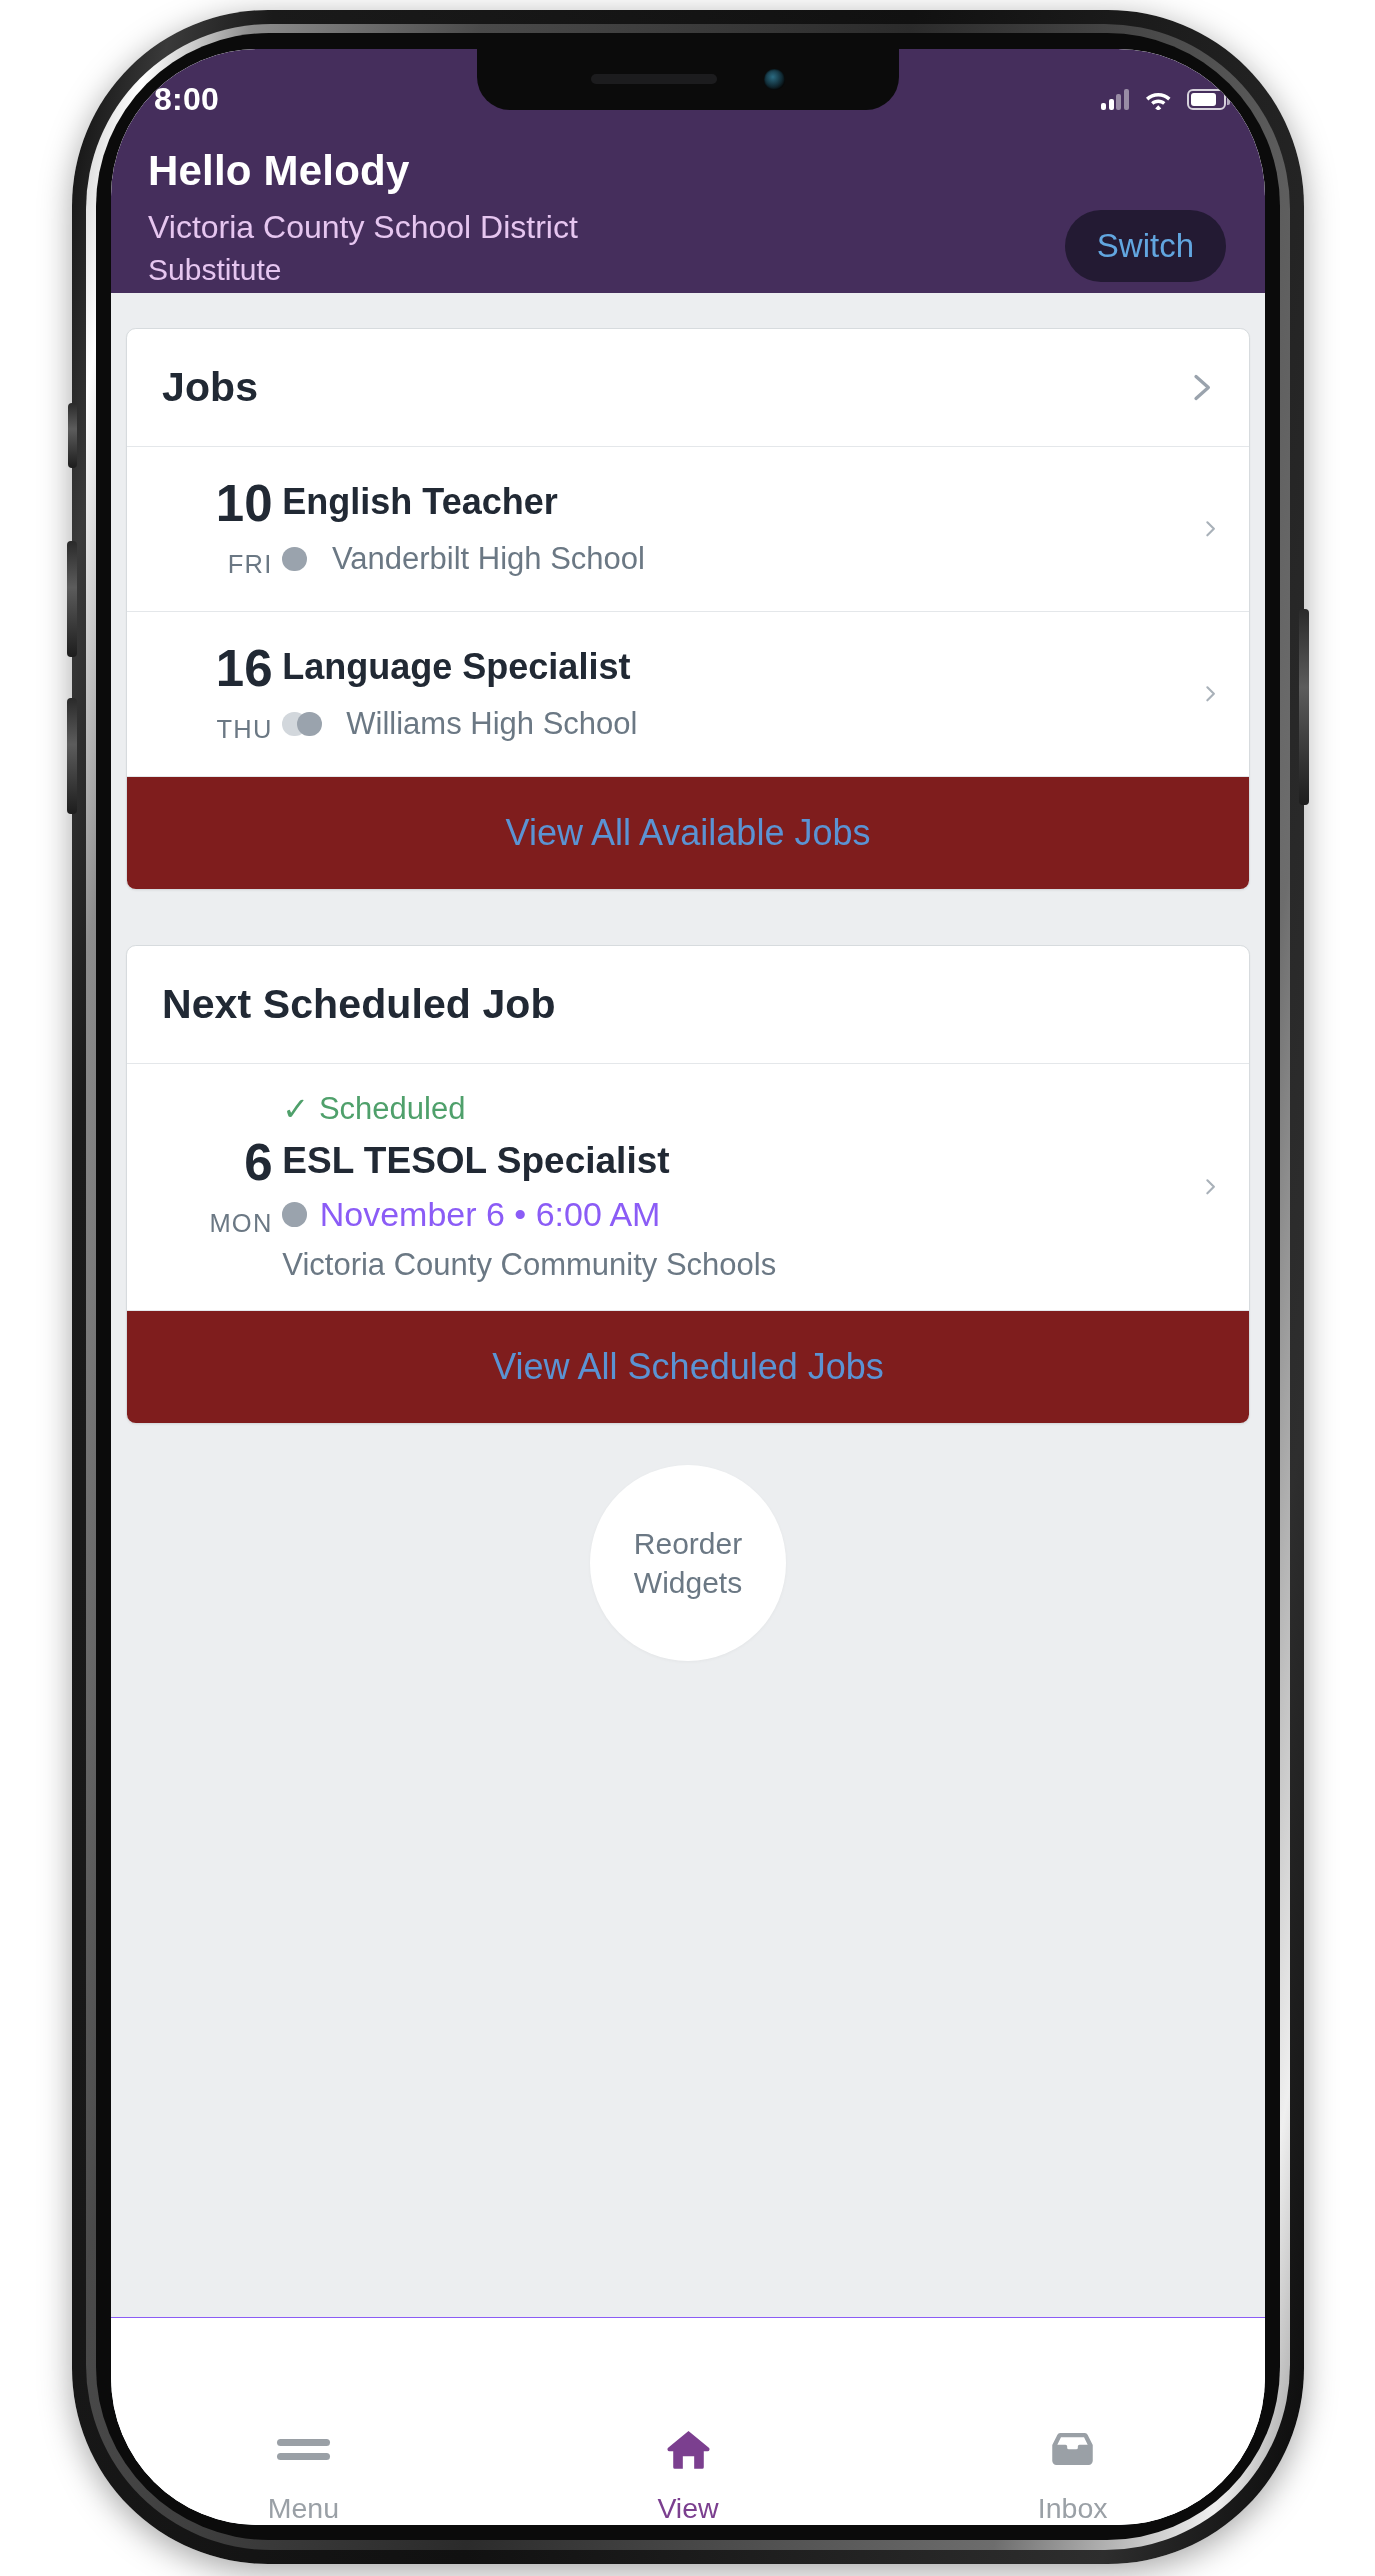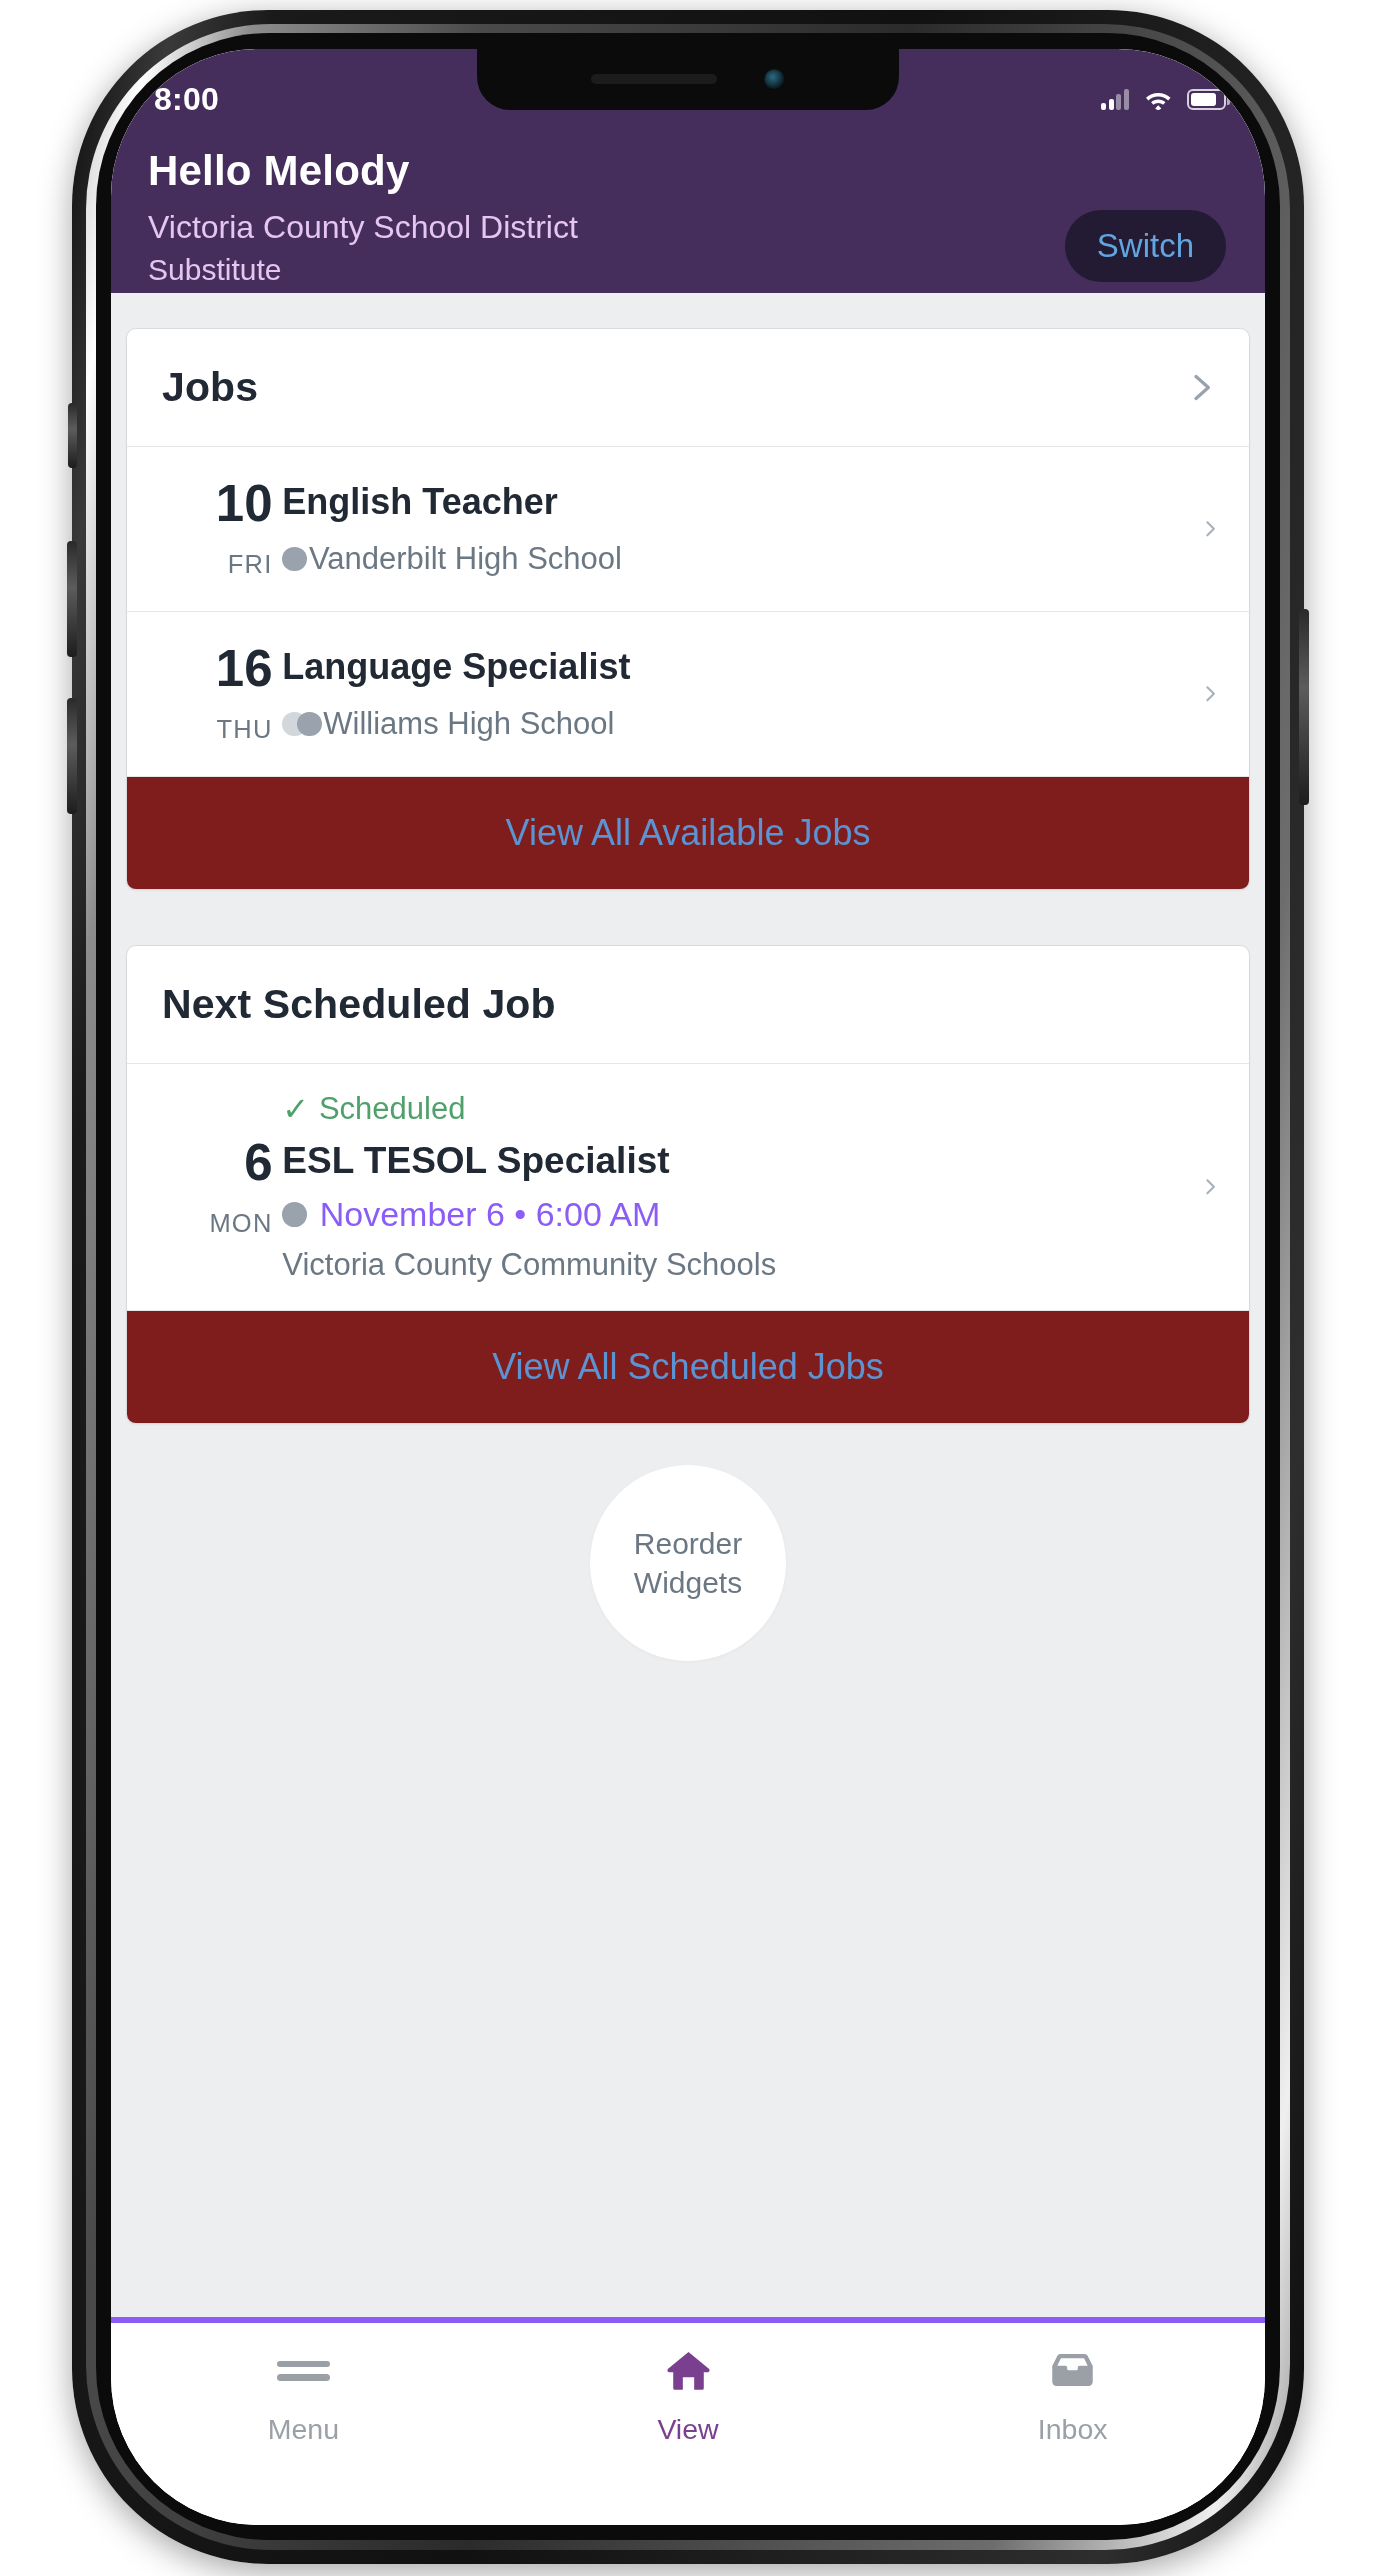--- a/index.html
+++ b/index.html
@@ -258,21 +258,21 @@
   .job-info { flex: 1; padding-left: 9.8px; }
   .job-title {
     font-size: 36px;
     font-weight: bold;
     color: #212934;
     line-height: 1.2;
   }
   .job-sub {
     display: flex;
     align-items: center;
-    gap: 2px;
+    gap: 25px;
     margin-top: 17px;
   }
   .job-school {
     font-size: 31px;
     color: #6b7884;
     line-height: 1.2;
   }
 
   .dot-full {
     width: 24.6px; height: 24.6px;
@@ -370,23 +370,23 @@
     cursor: pointer;
     box-shadow: 0 1px 3.9px rgba(0,0,0,.04);
   }
 
   
   .tabbar {
     position: absolute;
     left: 0; right: 0; bottom: 0;
     height: 208px;
     background: #ffffff;
-    border-top: 6px solid #8b5cf6;
-    display: flex;
-    align-items: flex-start;
+    border-top: 1px solid #8b5cf6;
+    display: flex;
+    align-items: flex-end;
     padding-top: 23.6px;
   }
   .tab {
     flex: 1;
     display: flex;
     flex-direction: column;
     align-items: center;
     gap: 17.7px;
     cursor: pointer;
   }

